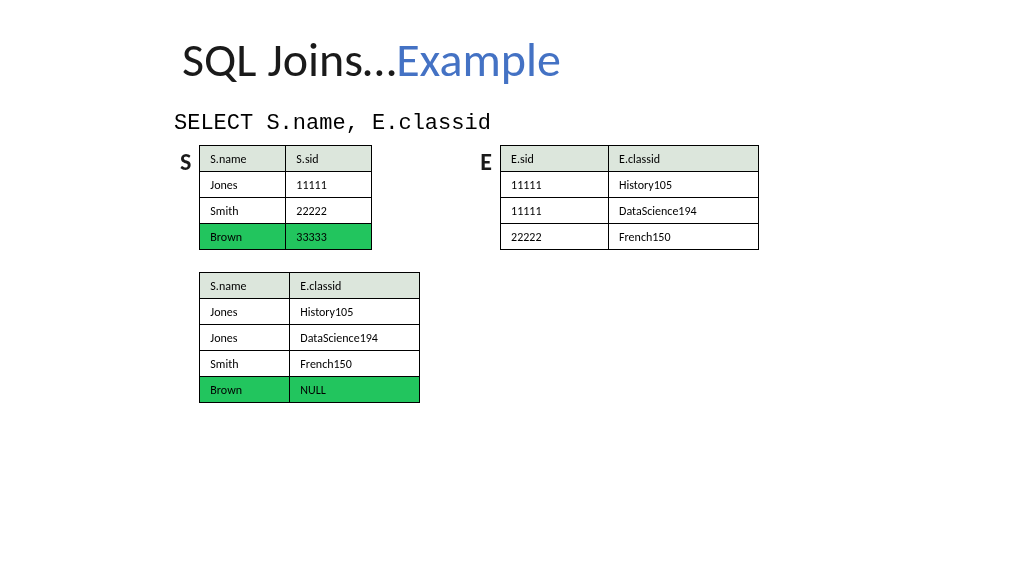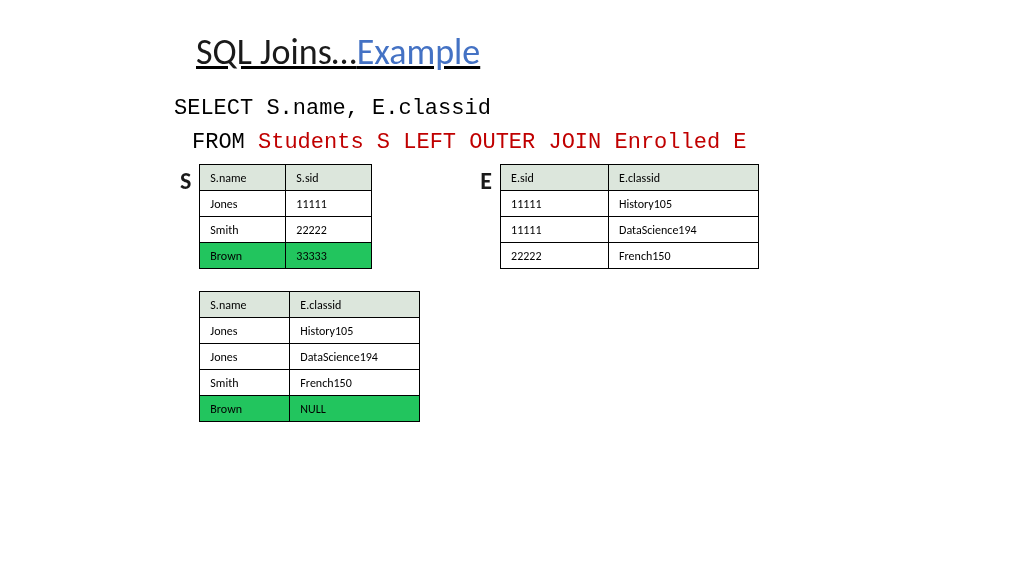--- a/index.html
+++ b/index.html
@@ -5,25 +5,24 @@
     * { margin: 0; padding: 0; box-sizing: border-box; }
     body {
       width: 1024px;
       height: 576px;
       background: #fff;
       font-family: Calibri, 'Segoe UI', Arial, sans-serif;
       padding: 30px 0 0 180px;
       position: relative;
     }
     .title {
-      font-size: 36px;
+      font-size: 48px;
       font-weight: 400;
       margin-bottom: 18px;
-      margin-left: 16px;
-      text-decoration: underline;
+      margin-left: 2px;
     }
     .title-main { color: #1a1a1a; }
     .title-example { color: #4472C4; }
     .sql-block {
       font-family: 'Consolas', 'Courier New', monospace;
       font-size: 22px;
       line-height: 1.55;
       margin-bottom: 4px;
       margin-left: -6px;
     }
@@ -78,21 +77,20 @@
   </style>
 </head>
 <body>
 
 <div class="title">
   <span class="title-main">SQL Joins…</span><span class="title-example">Example</span>
 </div>
 
 <div class="sql-block">
   <div class="sql-line1">SELECT S.name, E.classid</div>
-  <div class="sql-line2"><span>FROM </span><span class="sql-red">Students S LEFT OUTER JOIN Enrolled E</span></div>
 </div>
 
 <div class="tables-row">
 
   <div class="column-stack">
     <div class="table-with-label">
       <div class="table-label">S</div>
       <table class="table-s">
         <thead>
             <tr>

